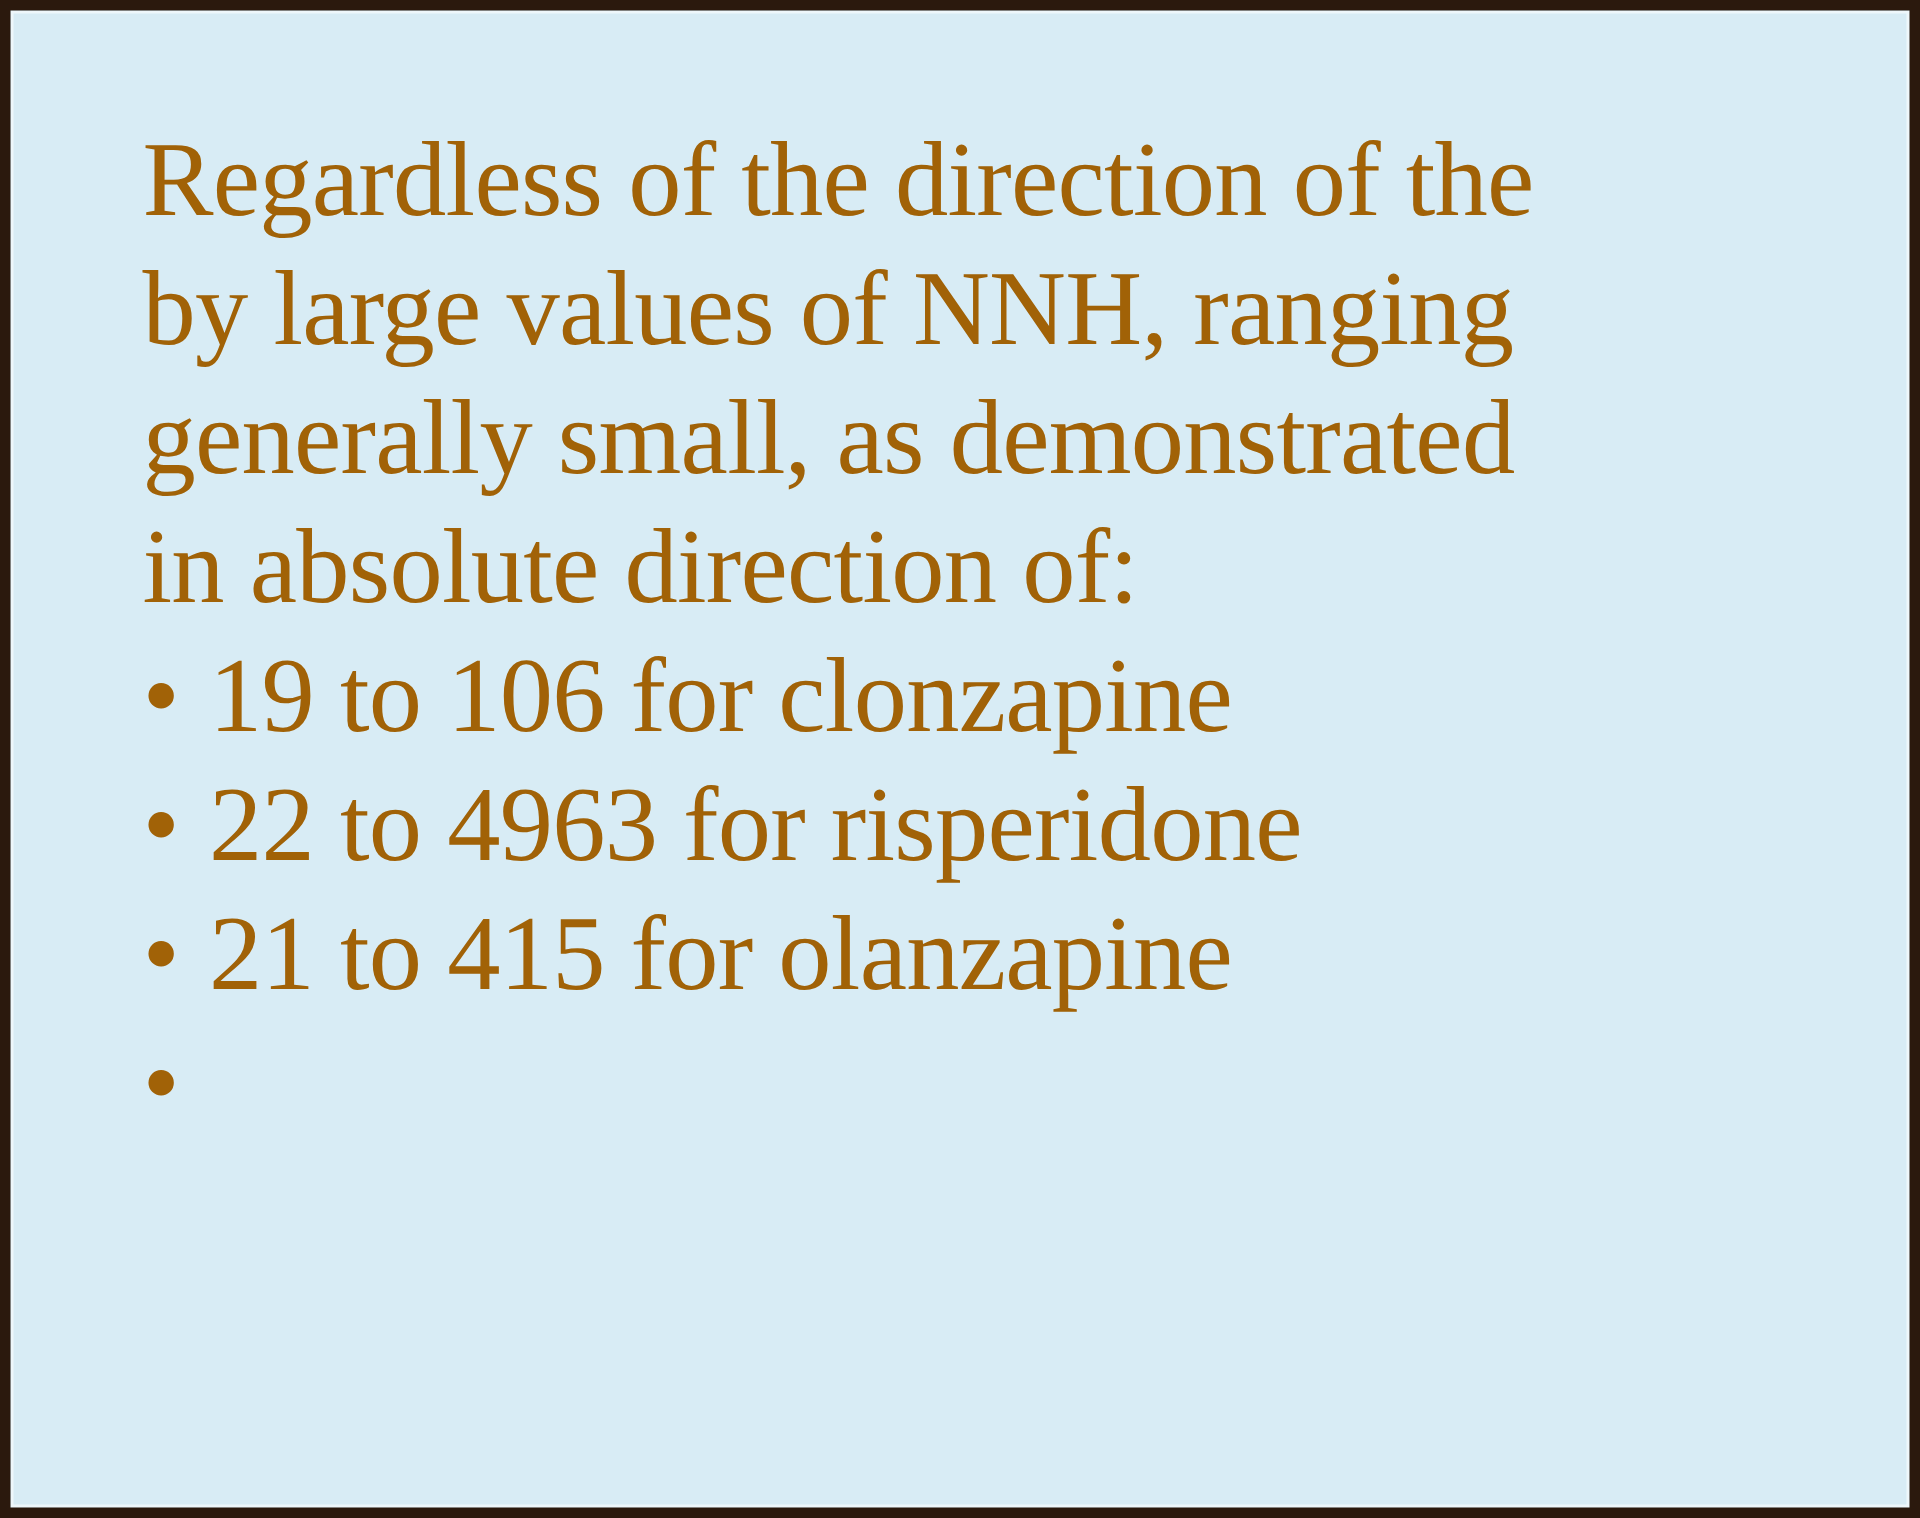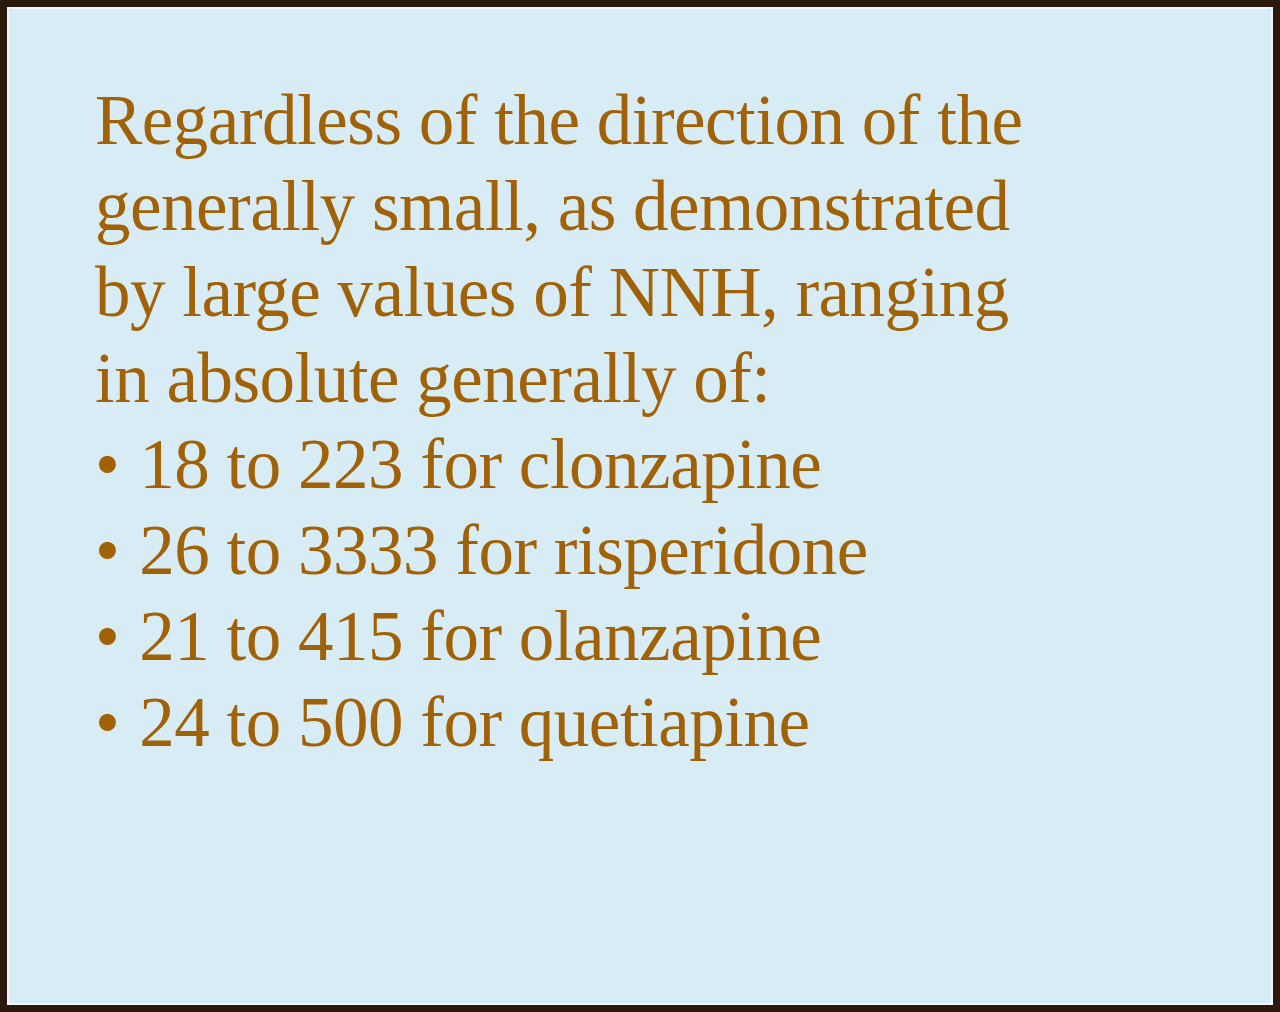--- a/index.html
+++ b/index.html
@@ -41,35 +41,34 @@
     flex: 0 0 auto;
   }
 </style>
 </head>
 <body>
 
 <div class="slide">
   <div class="content">
 
     <div class="line">Regardless of the direction of the</div>
+    <div class="line">by large values of NNH, ranging</div>
     <div class="line">generally small, as demonstrated</div>
-    <div class="line">by large values of NNH, ranging</div>
-    <div class="line">in absolute generally of:</div>
+    <div class="line">in absolute direction of:</div>
 
     <div class="bullet-row">
       <span class="bullet-glyph">•</span>
-      <span class="bullet-text">18 to 223 for clonzapine</span>
+      <span class="bullet-text">19 to 106 for clonzapine</span>
     </div>
     <div class="bullet-row">
       <span class="bullet-glyph">•</span>
-      <span class="bullet-text">26 to 3333 for risperidone</span>
+      <span class="bullet-text">22 to 4963 for risperidone</span>
     </div>
     <div class="bullet-row">
       <span class="bullet-glyph">•</span>
       <span class="bullet-text">21 to 415 for olanzapine</span>
     </div>
     <div class="bullet-row">
       <span class="bullet-glyph">•</span>
-      <span class="bullet-text">24 to 500 for quetiapine</span>
     </div>
 
   </div>
 </div>
 
 </body></html>

